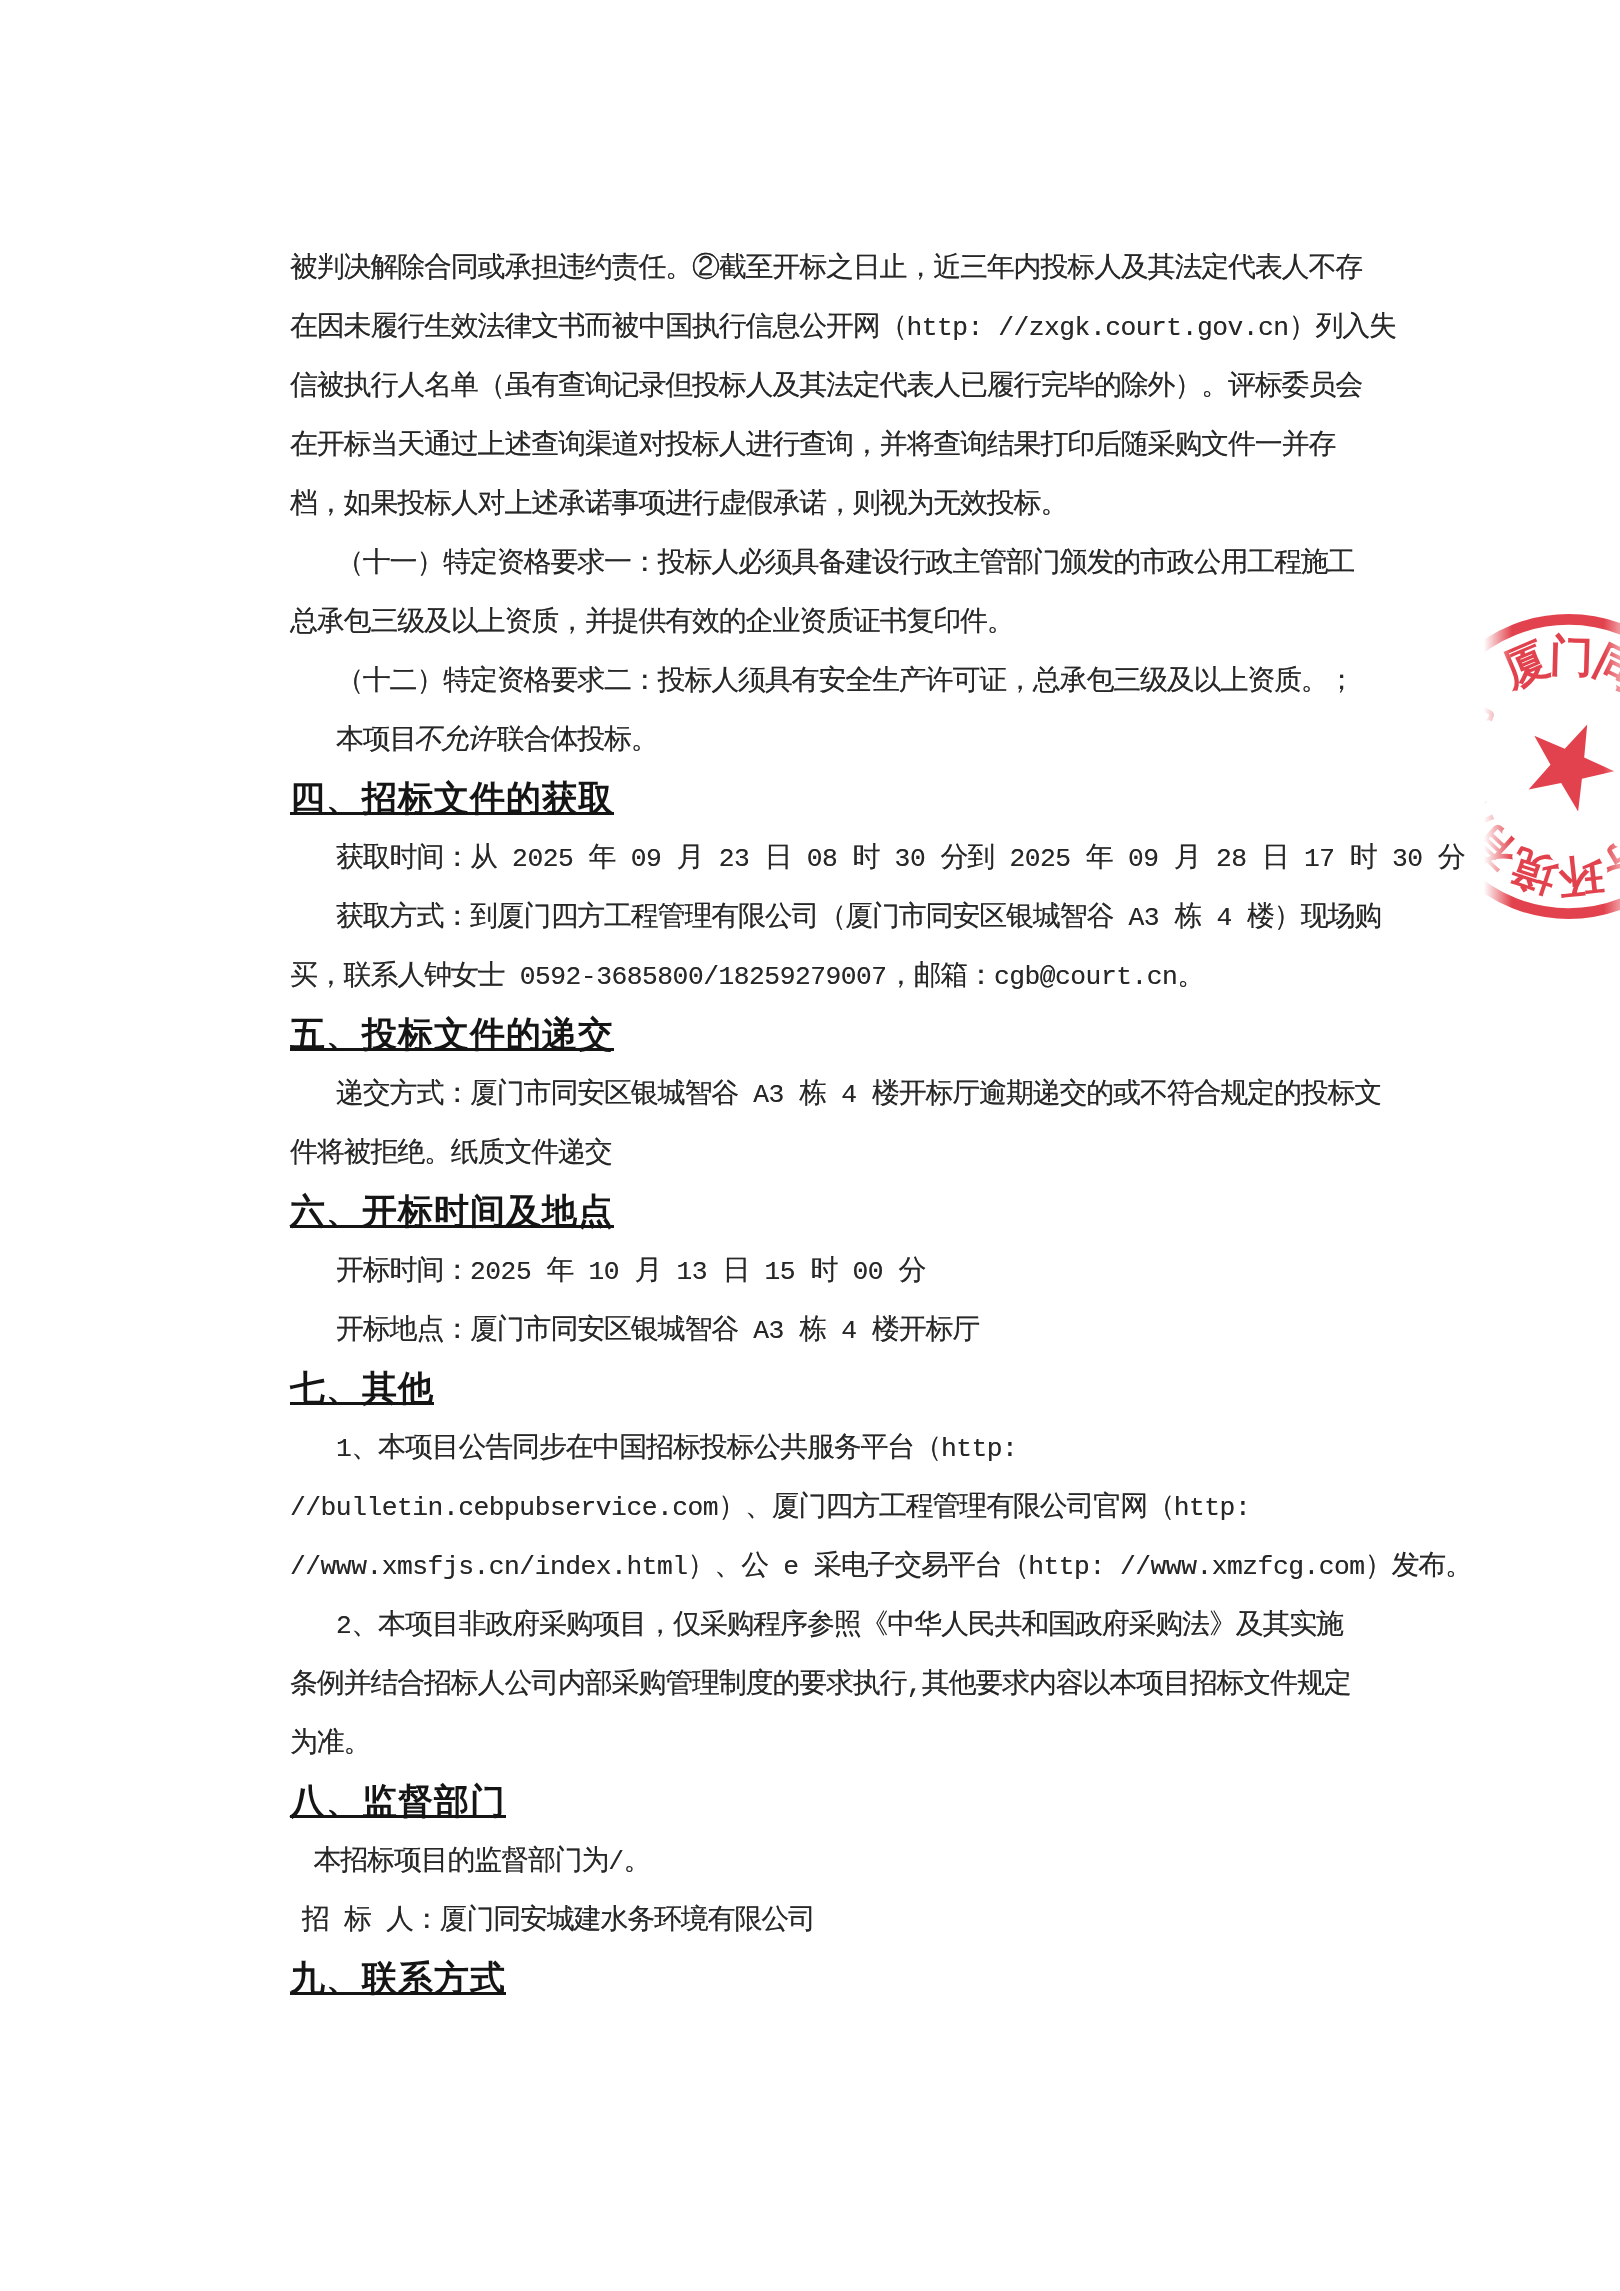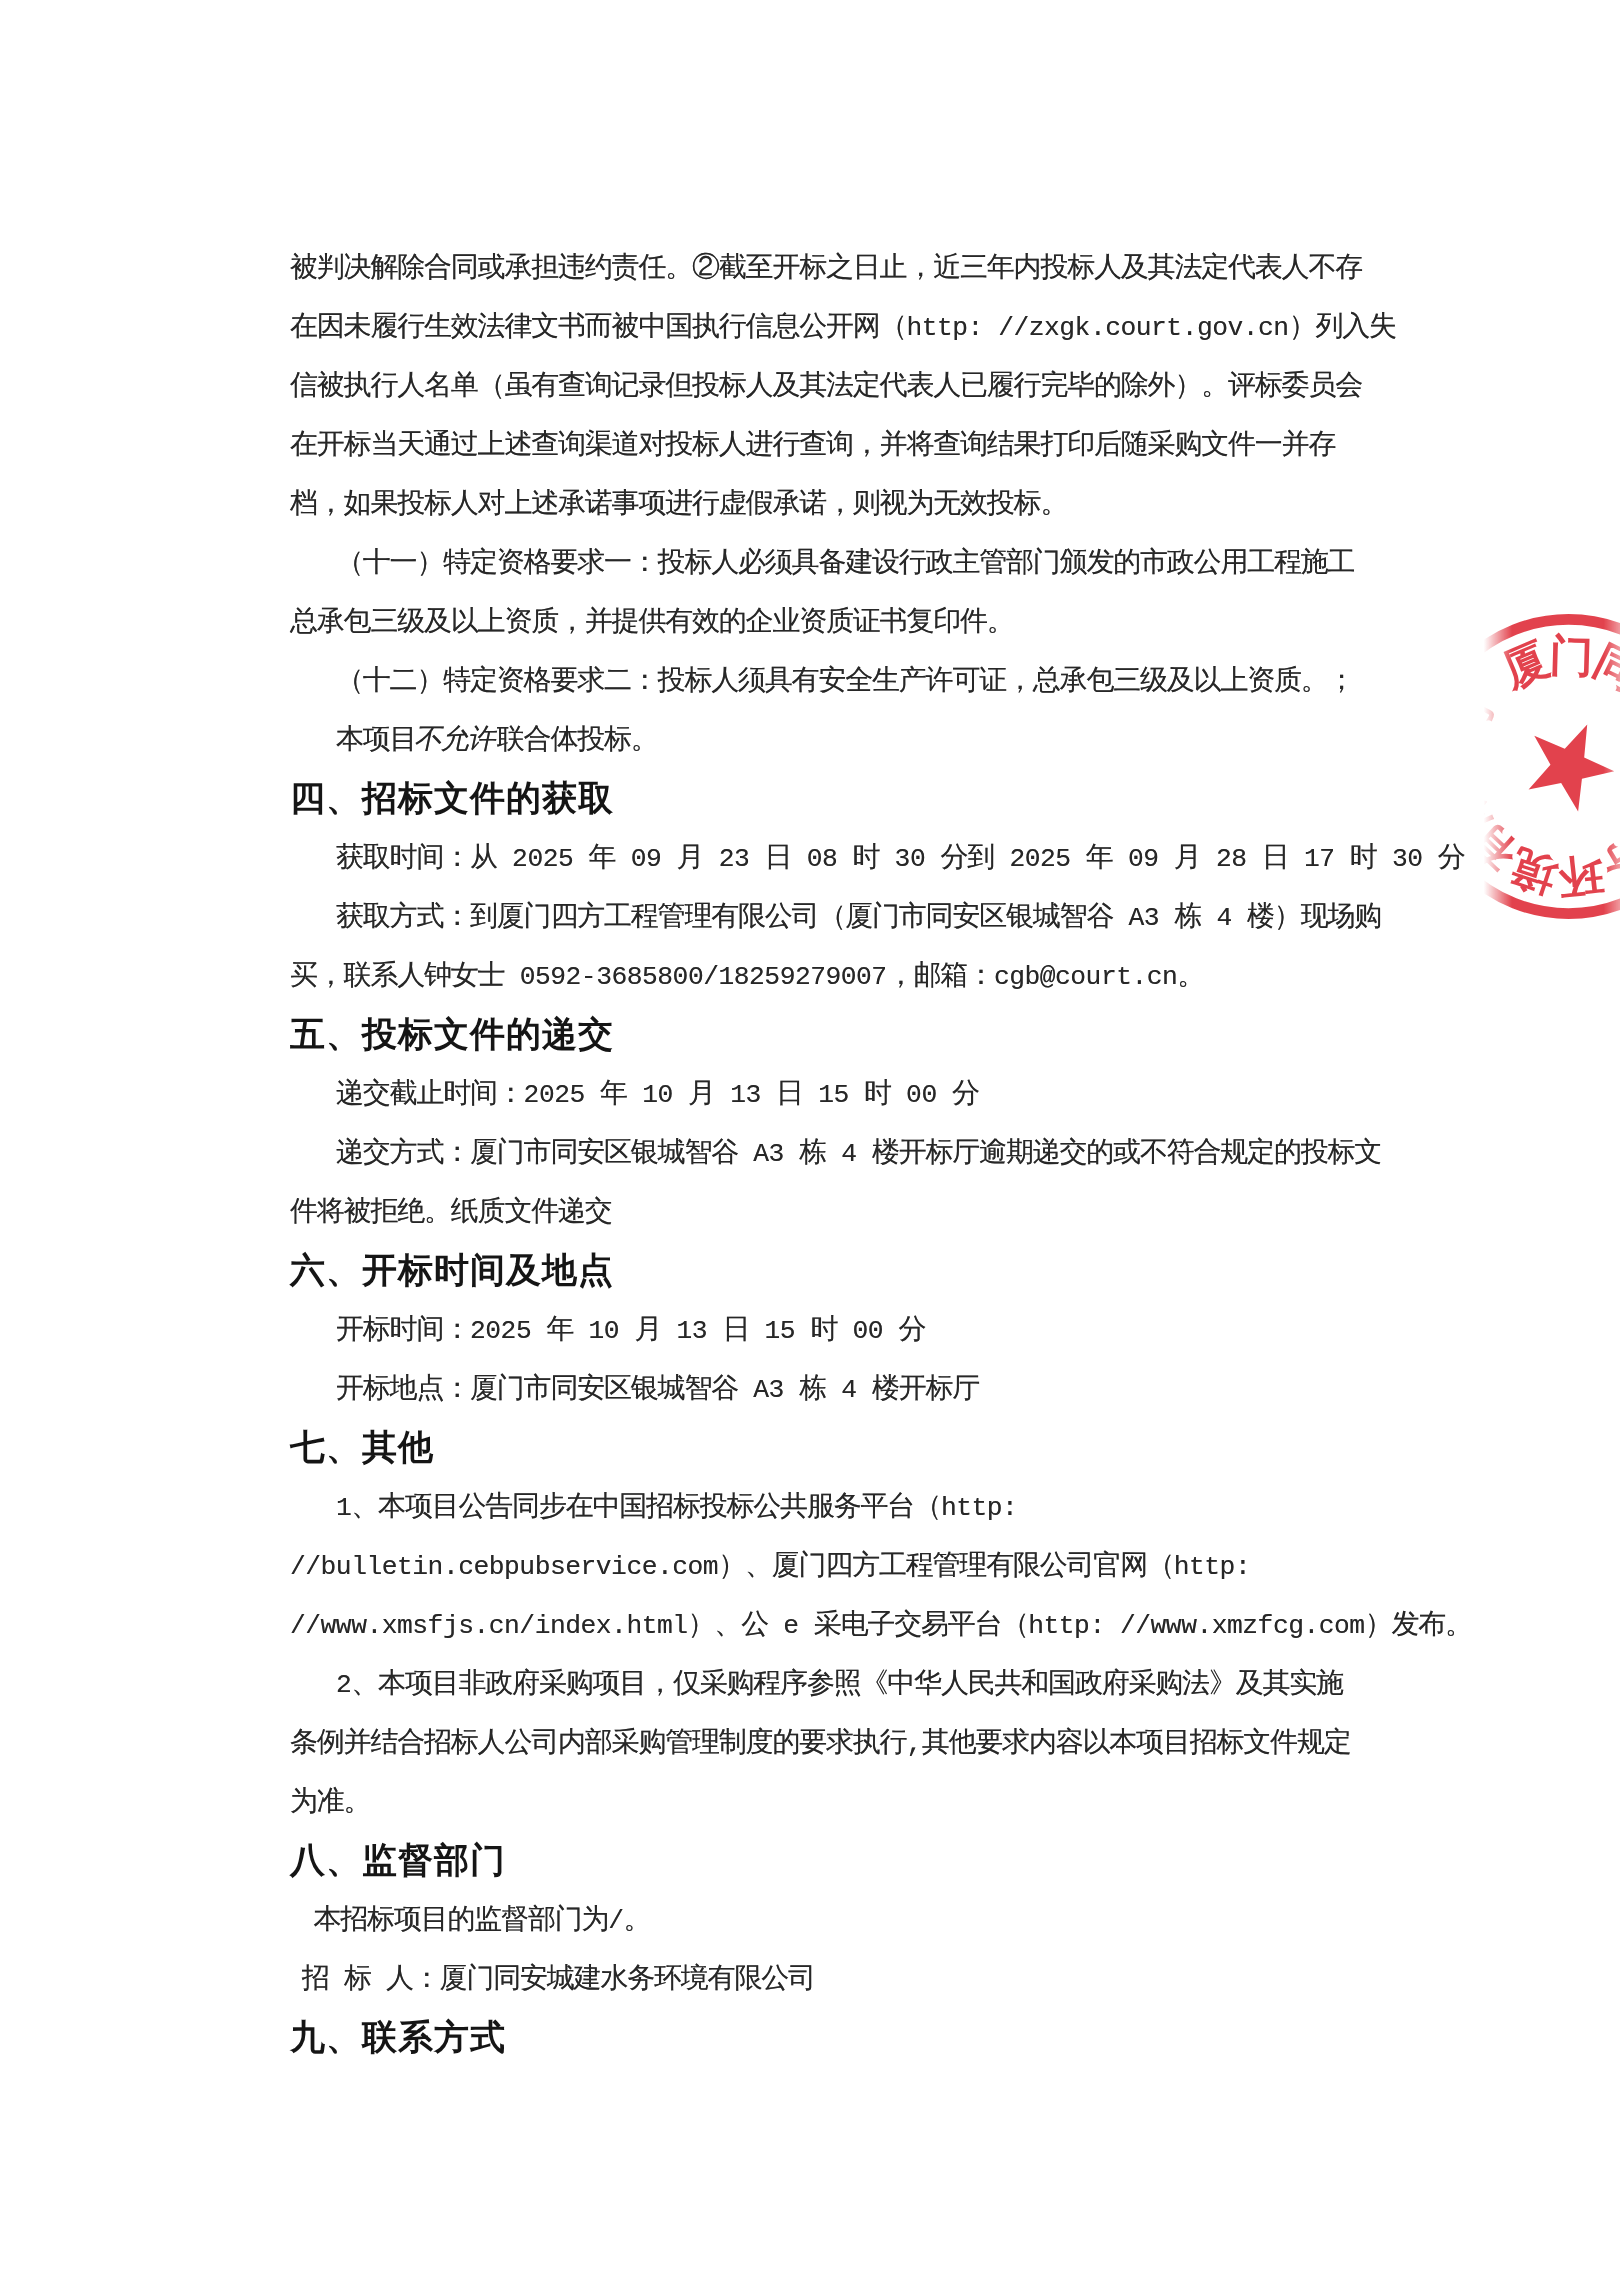--- a/index.html
+++ b/index.html
@@ -20,20 +20,21 @@
     letter-spacing:-1.2px;
     color:#272727;
     text-shadow:0 0 0.6px rgba(50,50,50,.55);
   }
   .hd{
     font-size:35px;
     font-family:"Liberation Sans",sans-serif;
     font-weight:700;
     color:#151515;
     letter-spacing:1px;
+    text-decoration:underline;
   }
   .lat{
     font-family:"Liberation Mono",monospace;
     font-size:0.94em;
     letter-spacing:-0.5px;
   }
   .seg{}
   .it{display:inline-block;transform:skewX(-12deg);}
   .stamp{
     position:absolute;left:1392px;top:590px;
@@ -53,21 +54,20 @@
       <div class="ln bd" style="padding-left: 0px;"><span class="seg">档，如果投标人对上述承诺事项进行虚假承诺，则视为无效投标。</span></div>
       <div class="ln bd" style="padding-left: 46px;"><span class="seg">（十一）特定资格要求一：投标人必须具备建设行政主管部门颁发的市政公用工程施工</span></div>
       <div class="ln bd" style="padding-left: 0px;"><span class="seg">总承包三级及以上资质，并提供有效的企业资质证书复印件。</span></div>
       <div class="ln bd" style="padding-left: 46px;"><span class="seg">（十二）特定资格要求二：投标人须具有安全生产许可证，总承包三级及以上资质。；</span></div>
       <div class="ln bd" style="padding-left: 46px;"><span class="seg">本项目</span><span class="seg it">不允许</span><span class="seg">联合体投标。</span></div>
       <div class="ln hd">四、招标文件的获取</div>
       <div class="ln bd" style="padding-left: 46px;"><span class="seg">获取时间：从<span class="lat"> 2025 </span>年<span class="lat"> 09 </span>月<span class="lat"> 23 </span>日<span class="lat"> 08 </span>时<span class="lat"> 30 </span>分到<span class="lat"> 2025 </span>年<span class="lat"> 09 </span>月<span class="lat"> 28 </span>日<span class="lat"> 17 </span>时<span class="lat"> 30 </span>分</span></div>
       <div class="ln bd" style="padding-left: 46px;"><span class="seg">获取方式：到厦门四方工程管理有限公司（厦门市同安区银城智谷<span class="lat"> A3 </span>栋<span class="lat"> 4 </span>楼）现场购</span></div>
       <div class="ln bd" style="padding-left: 0px;"><span class="seg">买，联系人钟女士<span class="lat"> 0592-3685800/18259279007</span>，邮箱：<span class="lat">cgb@court.cn</span>。</span></div>
       <div class="ln hd">五、投标文件的递交</div>
-      <div class="ln bd" style="padding-left: 46px;"><span class="seg">递交截止时间：<span class="lat">2025 </span>年<span class="lat"> 10 </span>月<span class="lat"> 13 </span>日<span class="lat"> 15 </span>时<span class="lat"> 00 </span>分</span></div>
       <div class="ln bd" style="padding-left: 46px;"><span class="seg">递交方式：厦门市同安区银城智谷<span class="lat"> A3 </span>栋<span class="lat"> 4 </span>楼开标厅逾期递交的或不符合规定的投标文</span></div>
       <div class="ln bd" style="padding-left: 0px;"><span class="seg">件将被拒绝。纸质文件递交</span></div>
       <div class="ln hd">六、开标时间及地点</div>
       <div class="ln bd" style="padding-left: 46px;"><span class="seg">开标时间：<span class="lat">2025 </span>年<span class="lat"> 10 </span>月<span class="lat"> 13 </span>日<span class="lat"> 15 </span>时<span class="lat"> 00 </span>分</span></div>
       <div class="ln bd" style="padding-left: 46px;"><span class="seg">开标地点：厦门市同安区银城智谷<span class="lat"> A3 </span>栋<span class="lat"> 4 </span>楼开标厅</span></div>
       <div class="ln hd">七、其他</div>
       <div class="ln bd" style="padding-left: 46px;"><span class="seg"><span class="lat">1</span>、本项目公告同步在中国招标投标公共服务平台（<span class="lat">http:</span></span></div>
       <div class="ln bd" style="padding-left: 0px;"><span class="seg"><span class="lat">//bulletin.cebpubservice.com</span>）、厦门四方工程管理有限公司官网（<span class="lat">http:</span></span></div>
       <div class="ln bd" style="padding-left: 0px;"><span class="seg"><span class="lat">//www.xmsfjs.cn/index.html</span>）、公<span class="lat"> e </span>采电子交易平台（<span class="lat">http: //www.xmzfcg.com</span>）发布。</span></div>
       <div class="ln bd" style="padding-left: 46px;"><span class="seg"><span class="lat">2</span>、本项目非政府采购项目，仅采购程序参照《中华人民共和国政府采购法》及其实施</span></div>

